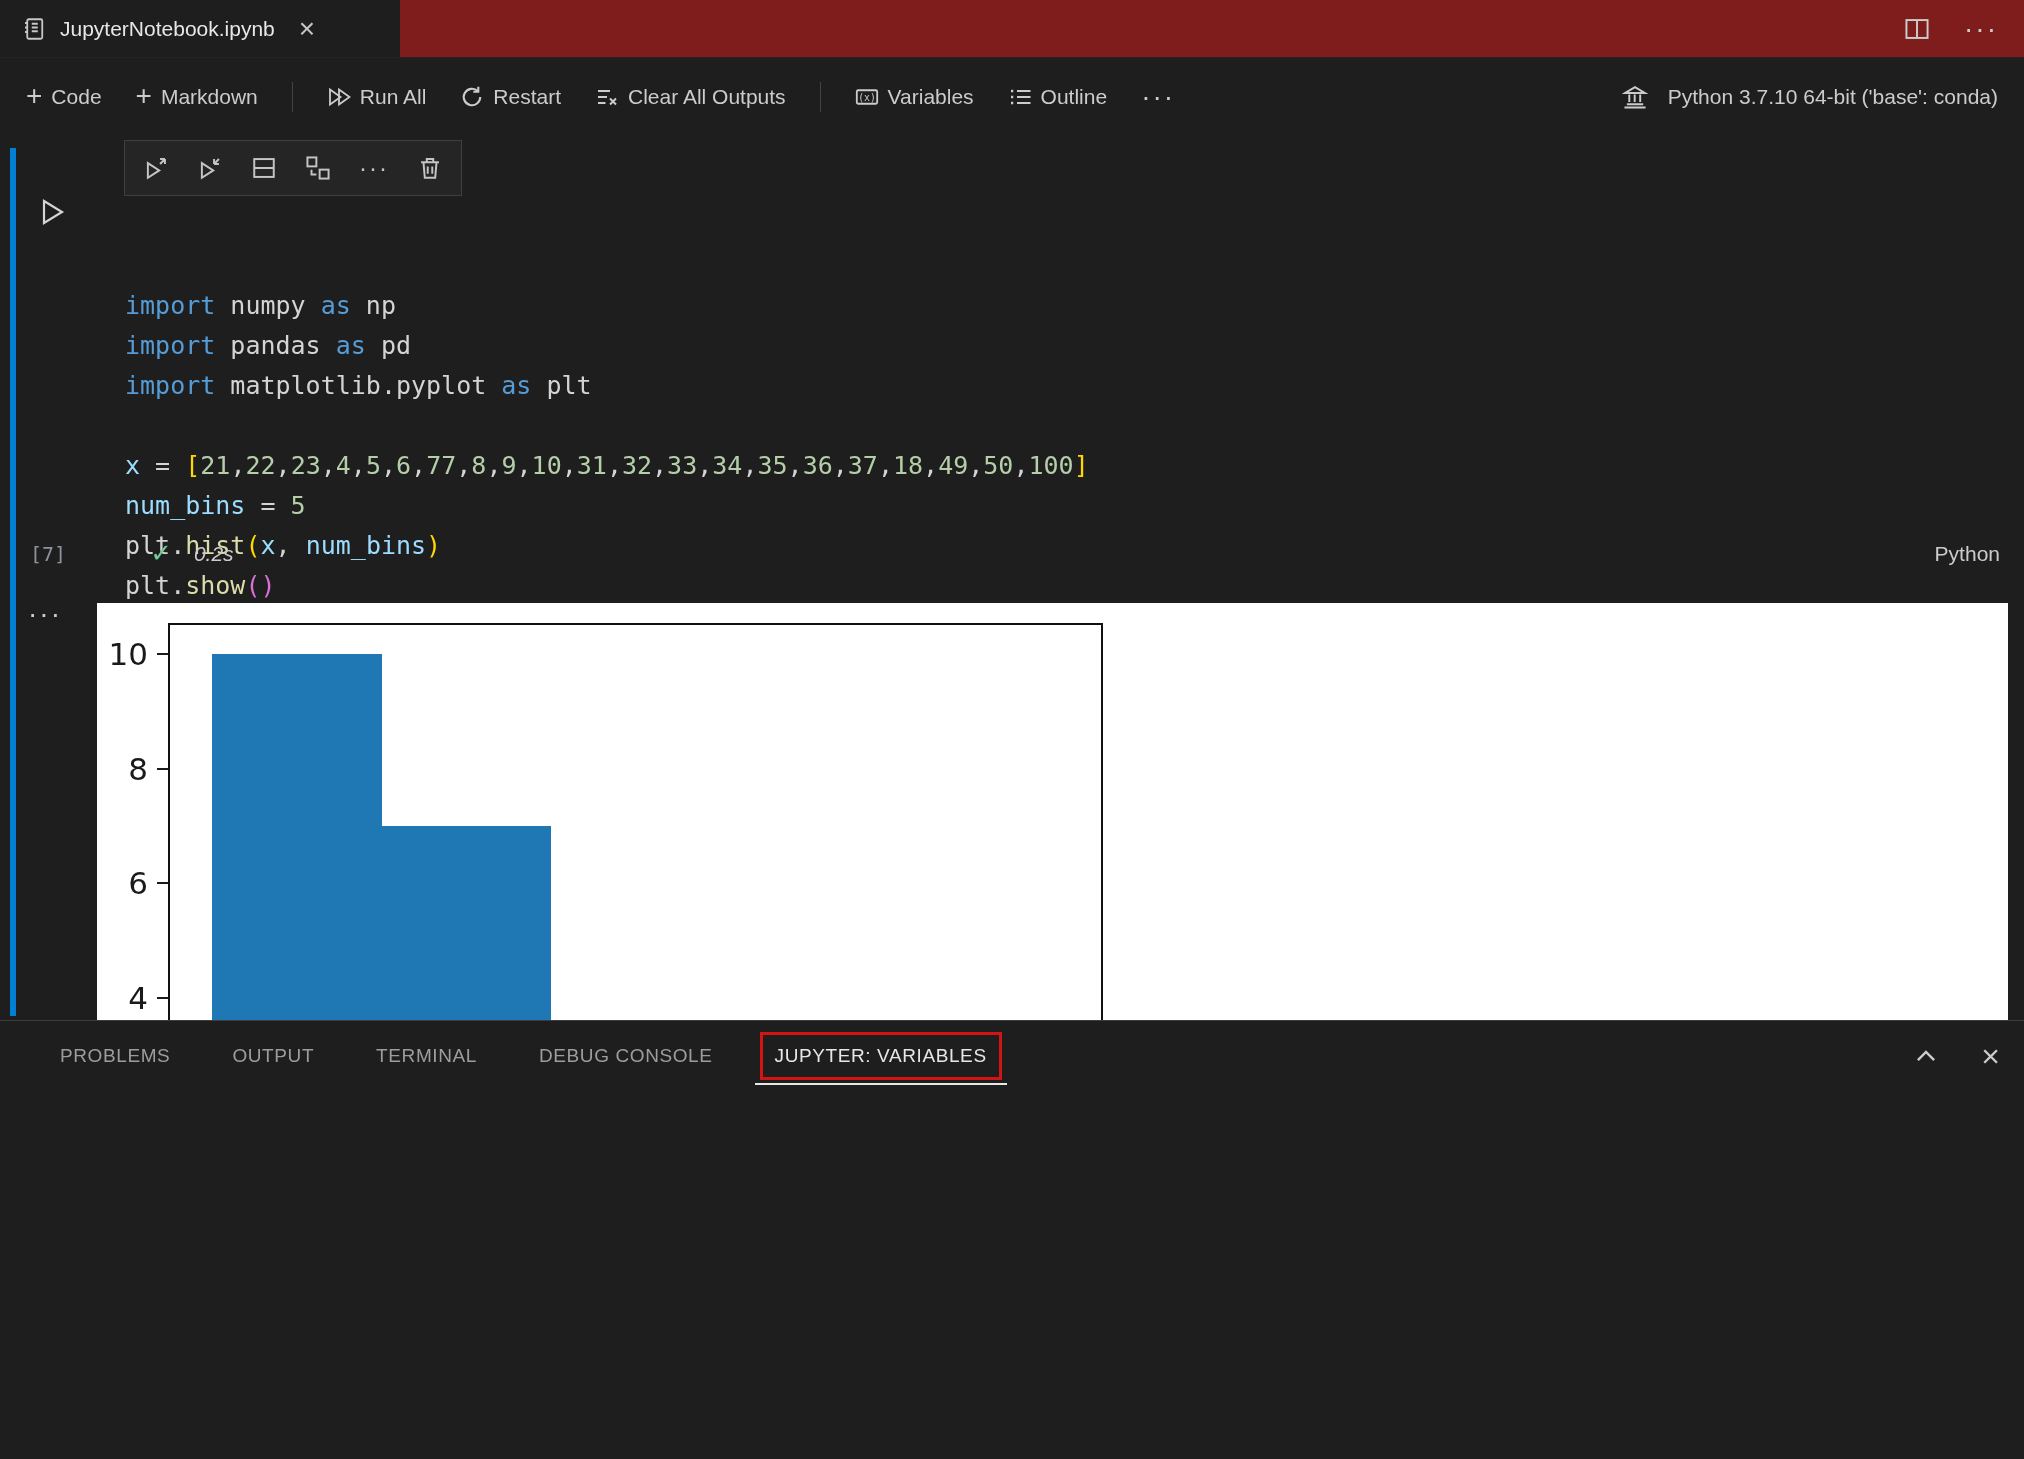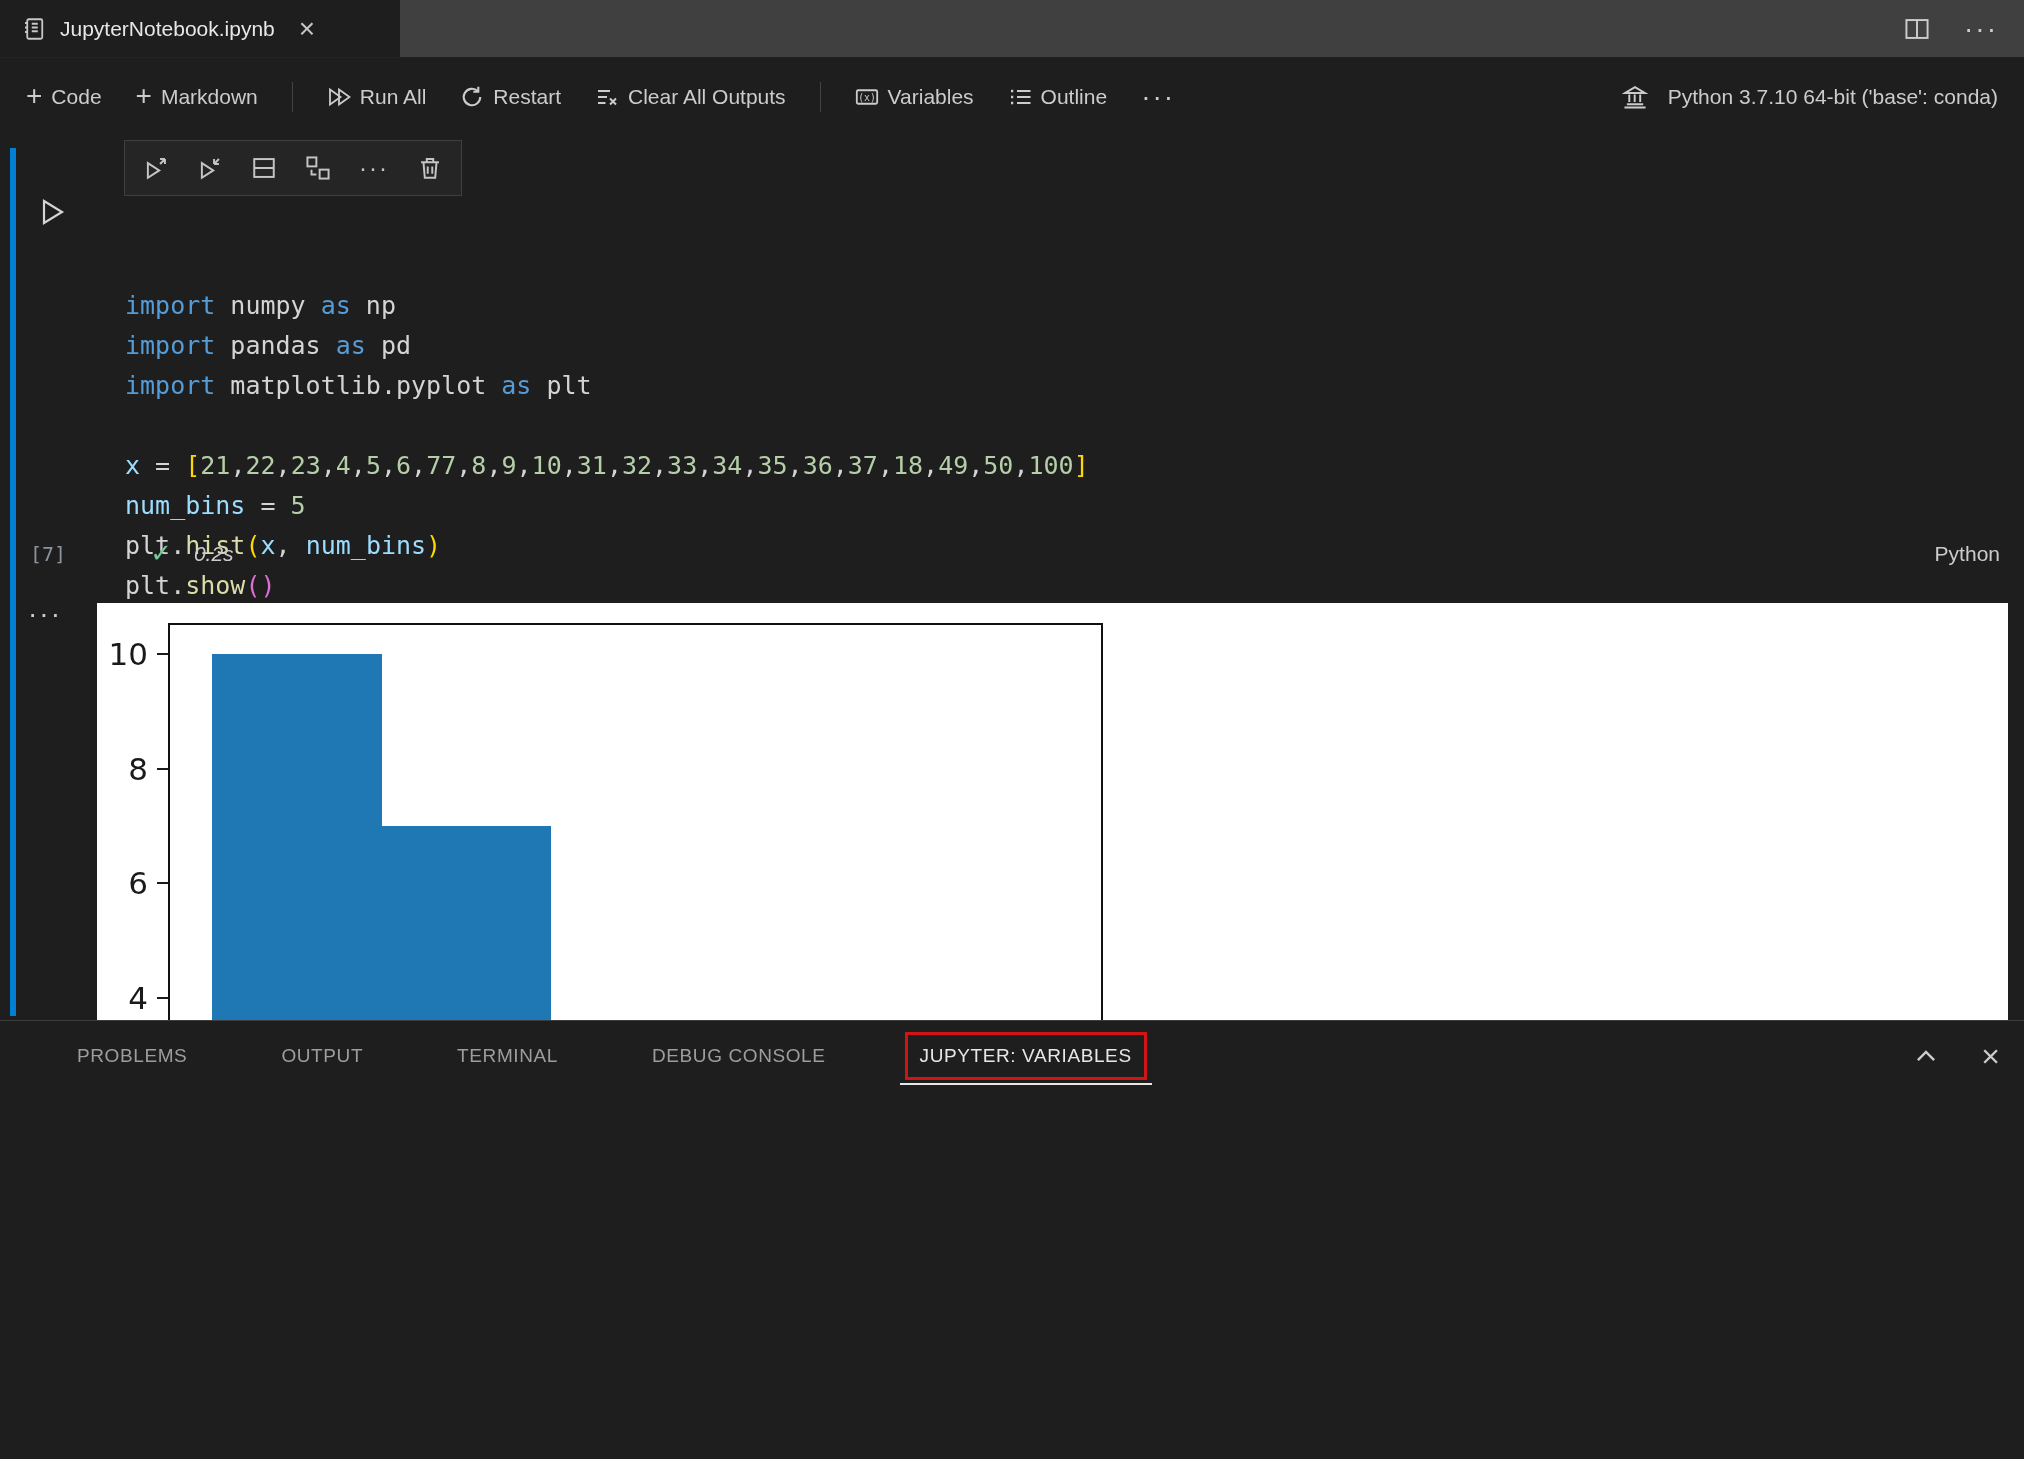--- a/index.html
+++ b/index.html
@@ -9,21 +9,21 @@
     background: #1e1e1e;
     font-family: "Liberation Sans", sans-serif;
     color: #cccccc;
     overflow: hidden;
   }
   svg { display: block; }
 
   
   .tabbar {
     position: absolute; top: 0; left: 0; right: 0; height: 58px;
-    background: #404040; display: flex; align-items: stretch;
+    background: #7f1d1d; display: flex; align-items: stretch;
     border-bottom: 1px solid #222;
   }
   .editor-tab {
     background: #1e1e1e; display: flex; align-items: center;
     gap: 14px; padding: 0 22px; min-width: 400px;
   }
   .editor-tab .tab-title { font-size: 21px; color: #e7e7e7; }
   .tab-close { font-size: 28px; color: #c5c5c5; line-height: 1; cursor: pointer; margin-left: 10px; }
   .tabbar-actions { margin-left: auto; display: flex; align-items: center; gap: 34px; padding-right: 26px; color: #cccccc; }
   .icon-24 { width: 24px; height: 24px; }
@@ -90,21 +90,21 @@
     color: #1a1a1a; font-family: "DejaVu Sans", sans-serif; font-size: 31px;
   }
 
   
   .panel {
     position: absolute; top: 1020px; left: 0; right: 0; bottom: 0;
     background: #1e1e1e; border-top: 1px solid #3c3c3c;
   }
   .panel-tabs {
     position: relative; height: 70px; display: flex; align-items: center;
-    padding-left: 62px; gap: 64px; font-size: 19px; letter-spacing: 0.6px;
+    padding-left: 45px; gap: 32px; font-size: 19px; letter-spacing: 0.6px;
     color: #9d9d9d;
   }
   .panel-tab { position: relative; height: 100%; display: flex; align-items: center; cursor: pointer; white-space: nowrap; }
   .panel-tab span { position: relative; padding: 10px 12px; border: 3px solid transparent; }
   .panel-tab.active { color: #e7e7e7; }
   .panel-tab.active span { border-color: var(--hl-color, #d21414); }
   .panel-tab.active span::after {
     content: ""; position: absolute; left: -8px; right: -8px; bottom: -8px;
     height: 2px; background: #e7e7e7;
   }

